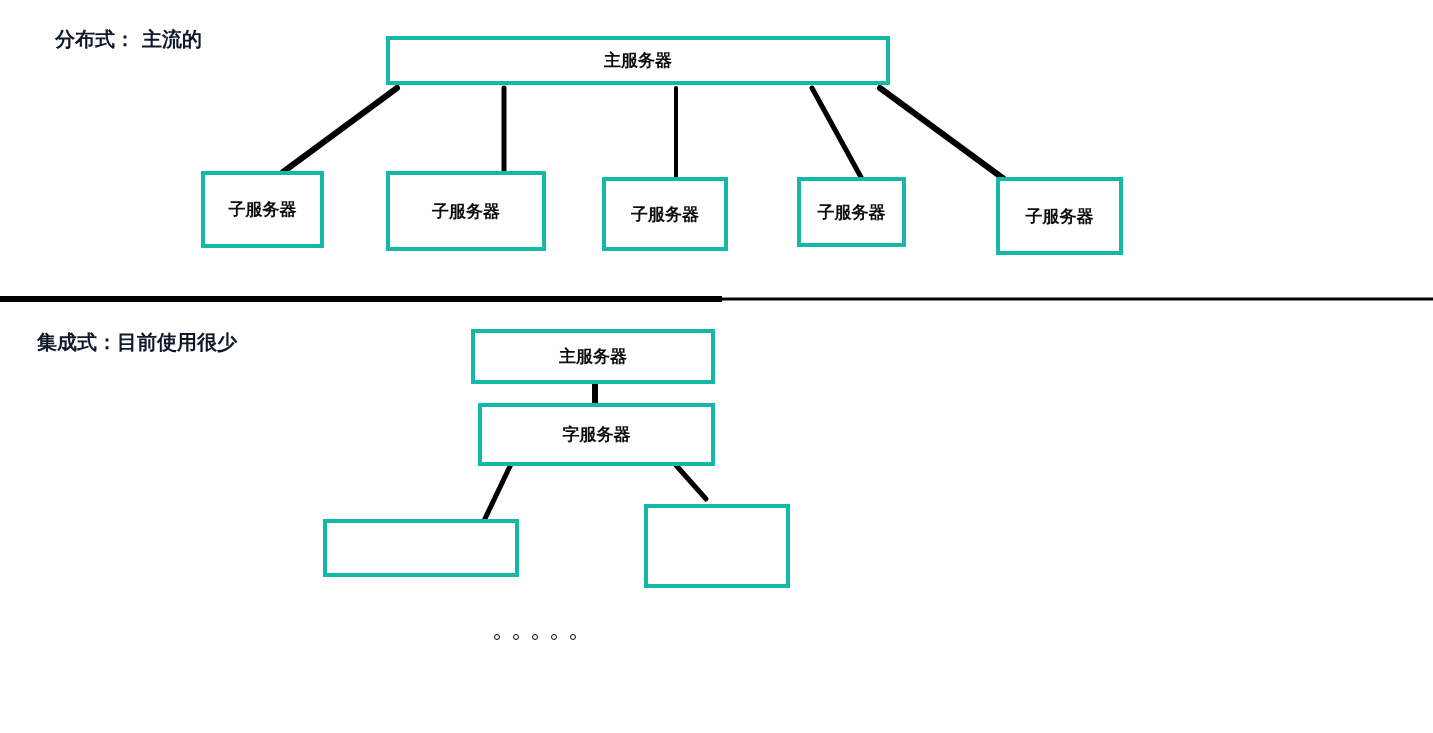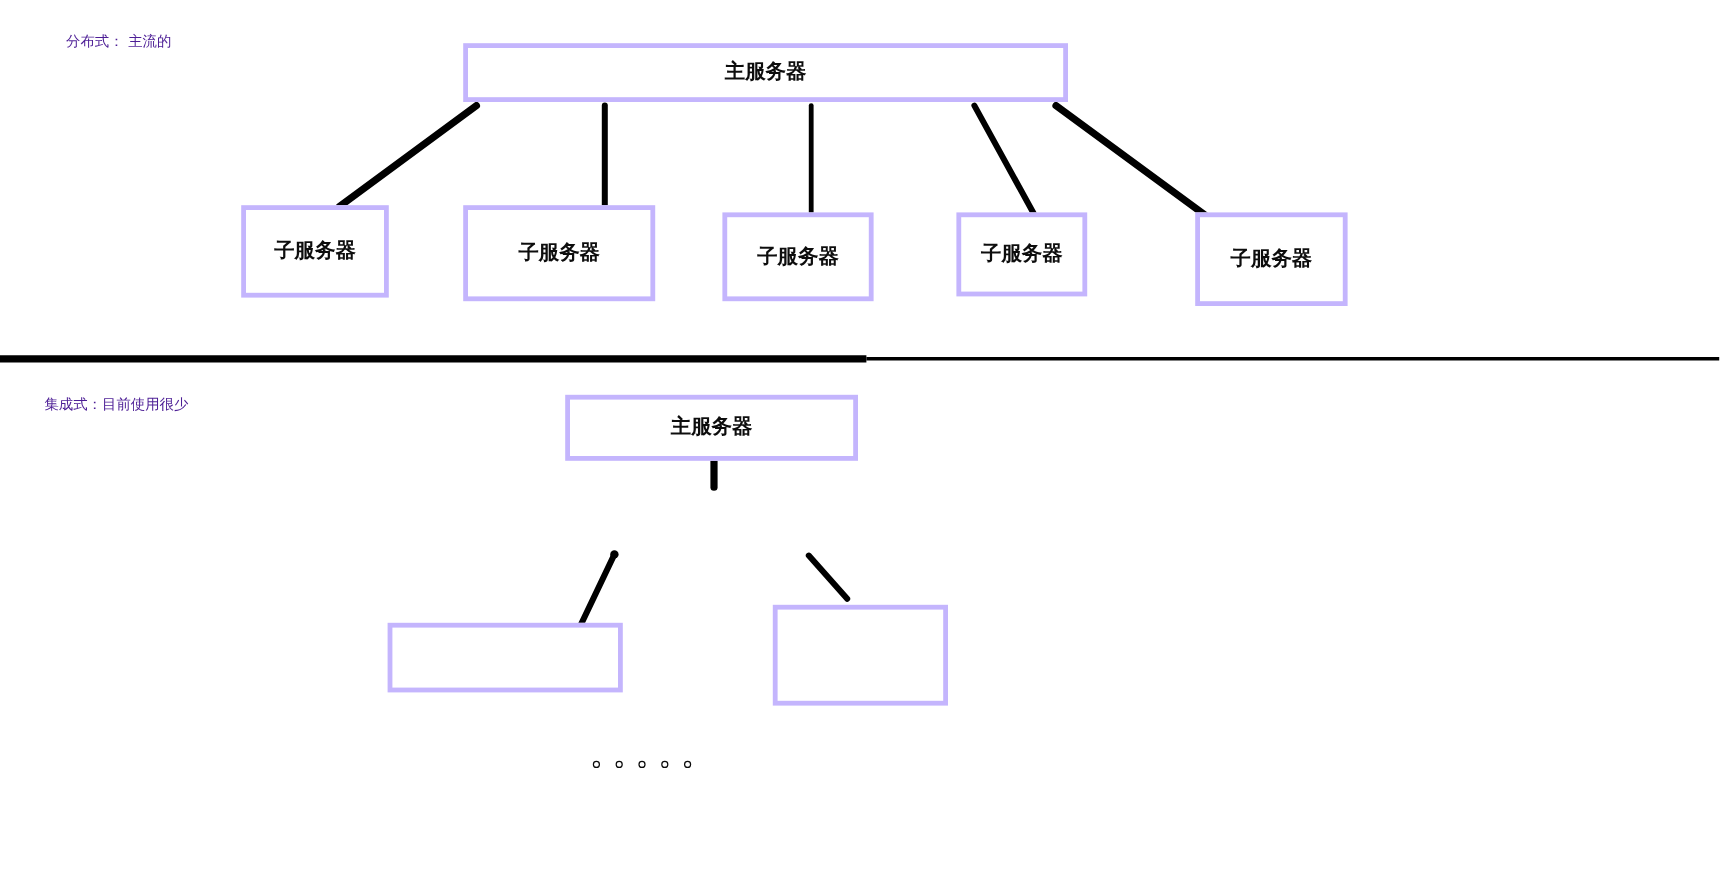--- a/index.html
+++ b/index.html
@@ -21,41 +21,41 @@
     position: absolute;
     left: 0;
     top: 0;
     width: 1433px;
     height: 733px;
   }
   .node {
     position: absolute;
     box-sizing: border-box;
     background: #ffffff;
-    border: 4px solid #c4b5fd;
+    border: 4px solid #14b8a6;
     display: flex;
     align-items: center;
     justify-content: center;
     z-index: 3;
   }
   .node-label {
     font-family: "DejaVu Sans", "Liberation Sans", sans-serif;
     font-weight: 700;
     font-size: 17px;
     color: #0d0d0d;
     line-height: 1;
     white-space: nowrap;
     letter-spacing: 0px;
   }
   .section-label {
     position: absolute;
     font-family: "DejaVu Sans", "Liberation Sans", sans-serif;
-    font-weight: 400;
-    font-size: 12px;
-    color: #4c1d95;
+    font-weight: 700;
+    font-size: 20px;
+    color: #0f172a;
     white-space: nowrap;
     z-index: 4;
   }
   .ellipsis-dots {
     position: absolute;
     display: flex;
     z-index: 4;
   }
   .ellipsis-dots .dot {
     width: 4px;
@@ -116,20 +116,23 @@
   </div>
 
   <div class="node" style="left:996px; top:177px; width:127px; height:78px;">
     <span class="node-label">子服务器</span>
   </div>
 
   <div class="node" style="left:471px; top:329px; width:244px; height:55px;">
     <span class="node-label">主服务器</span>
   </div>
 
+  <div class="node" style="left:478px; top:403px; width:237px; height:63px;">
+    <span class="node-label">字服务器</span>
+  </div>
 
   <div class="node" style="left:323px; top:519px; width:196px; height:58px;">
     <span class="node-label"></span>
   </div>
 
   <div class="node" style="left:644px; top:504px; width:146px; height:84px;">
     <span class="node-label"></span>
   </div>
 
   <div class="ellipsis-dots" style="left:494px; top:634px;">

